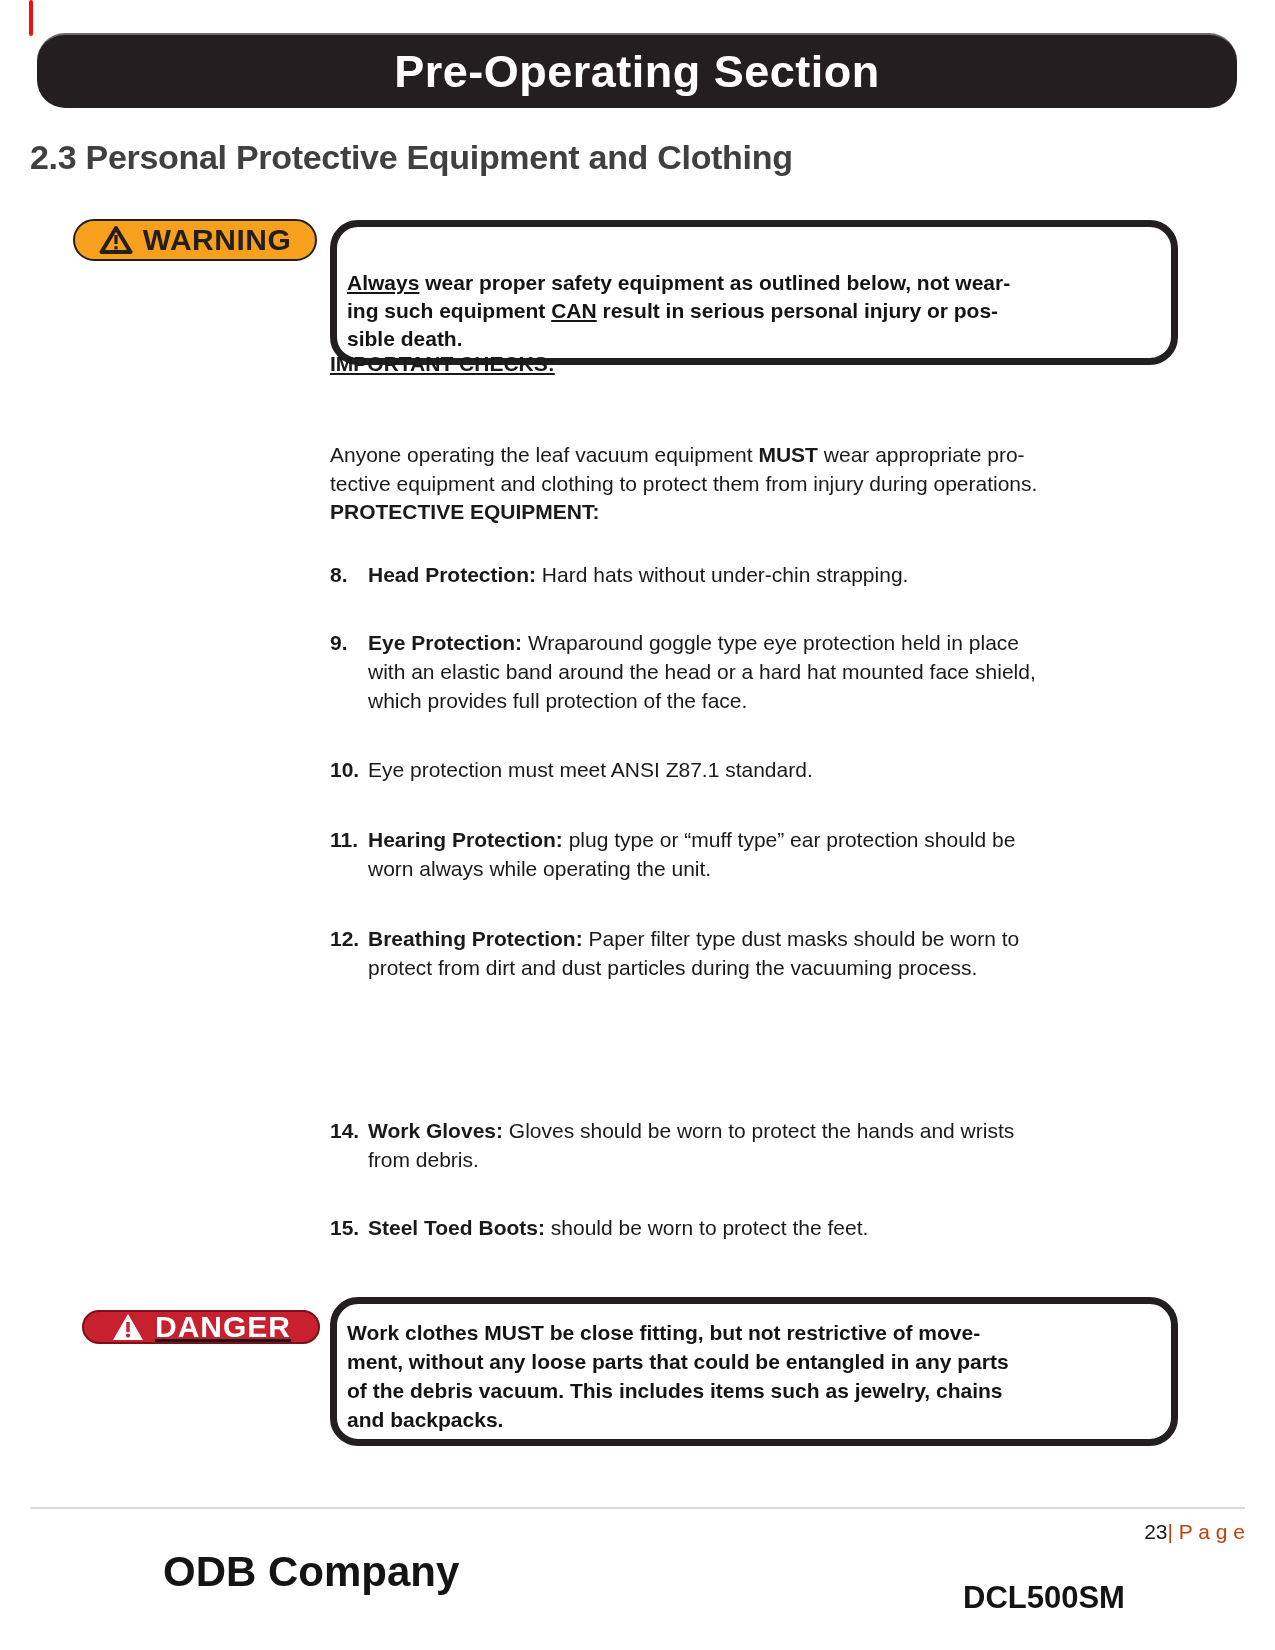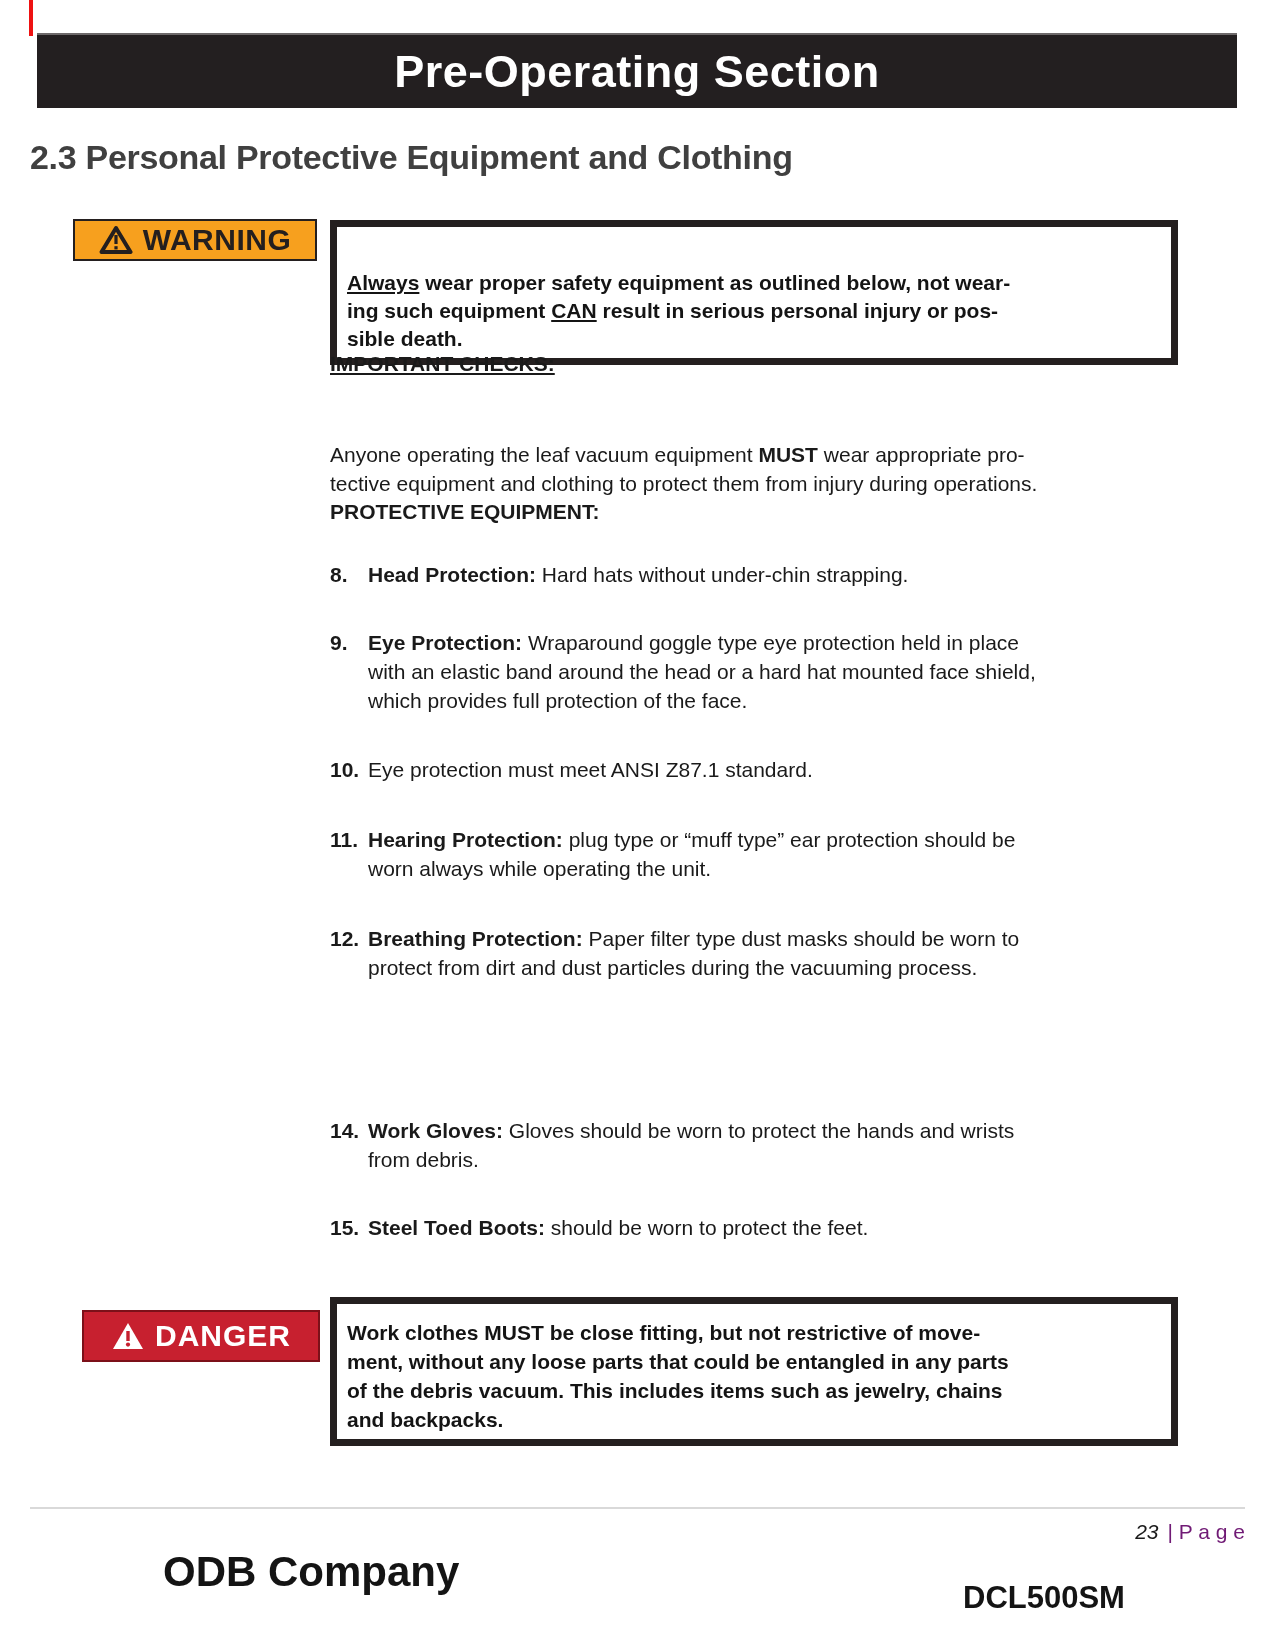--- a/index.html
+++ b/index.html
@@ -1,20 +1,20 @@
 <!DOCTYPE html>
 <html><head>
 <meta charset="utf-8">
 <style>
   html,body{margin:0;padding:0;background:#ffffff;}
   #page{
     position:relative;width:1275px;height:1650px;background:#ffffff;
     font-family:"Liberation Sans","DejaVu Sans",sans-serif;color:#1a1a1a;overflow:hidden;
   }
-  .abs{position:absolute;}
+  .abs{position:absolute;border-radius:28px;}
 
   
   #red-mark{left:29px;top:0;width:4px;height:36px;background:#ee1111;}
 
   
   #title-bar{
     left:37px;top:33px;width:1200px;height:73px;background:#231f20;
     display:flex;align-items:center;justify-content:center;
     border-top:2px solid #6d696a;
   }
@@ -28,21 +28,21 @@
     font-size:34px;font-weight:900;letter-spacing:-.3px;color:#404040;
   }
 
   
   .badge{
     display:flex;align-items:center;justify-content:center;gap:10px;
     border:2px solid #241f1f;box-sizing:border-box;
   }
   #warning-badge{left:73px;top:219px;width:244px;height:42px;background:#f7a01e;}
   #warning-badge .bt{color:#241f1f;font-size:30px;font-weight:900;letter-spacing:.5px;}
-  #danger-badge{left:82px;top:1310px;width:238px;height:52px;background:#c7202f;border-color:#7c1019;}
+  #danger-badge{left:82px;top:1310px;width:238px;height:34px;background:#c7202f;border-color:#7c1019;text-decoration:underline;}
   #danger-badge .bt{color:#ffffff;font-size:30px;font-weight:900;letter-spacing:1px;}
   .badge svg{display:block;}
 
   
   .notice{
     left:330px;width:848px;box-sizing:border-box;border:7px solid #241f1f;background:#ffffff;
     padding:14px 10px 5px 10px;font-size:21px;font-weight:bold;line-height:28px;
     white-space:pre-line;color:#141414;
   }
   #warning-box{top:220px;}
@@ -70,22 +70,22 @@
   #item-4{top:924px;}
   #item-5{top:1020px;}
   #item-6{top:1116px;}
   #item-7{top:1213px;}
 
   
   #footer-rule{left:30px;top:1507px;width:1215px;height:2px;background:#d9d9d9;}
   #page-indicator{
     left:845px;top:1520px;width:400px;text-align:right;font-size:21px;
   }
-  #page-indicator .no{color:#1a1a1a;font-style:italic;}
-  #page-indicator .muted{color:#701a75;margin-left:9px;}
+  #page-indicator .no{color:#1a1a1a;}
+  #page-indicator .muted{color:#c2410c;}
   #footer-company{left:163px;top:1548px;font-size:42px;font-weight:800;color:#141414;}
   #footer-model{left:963px;top:1580px;font-size:31px;font-weight:800;color:#141414;}
 </style>
 </head>
 <body>
 
 <div id="page">
 
   <div class="abs" id="red-mark"></div>
 

